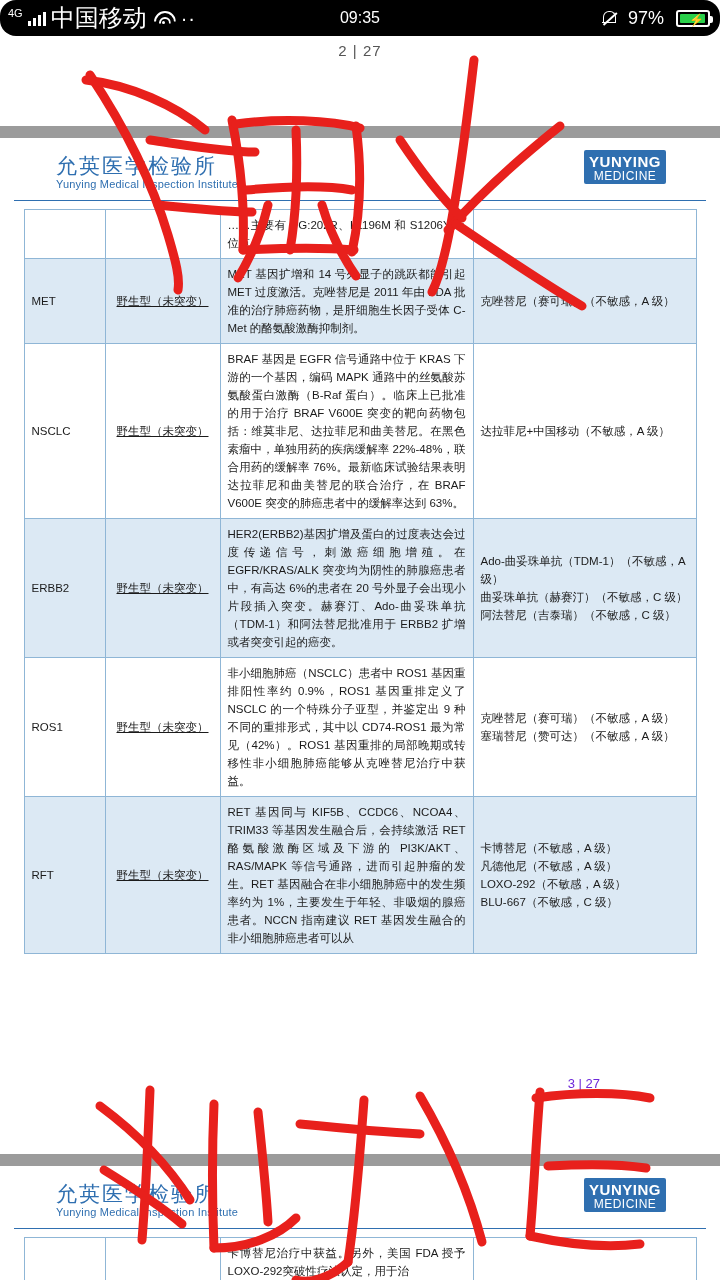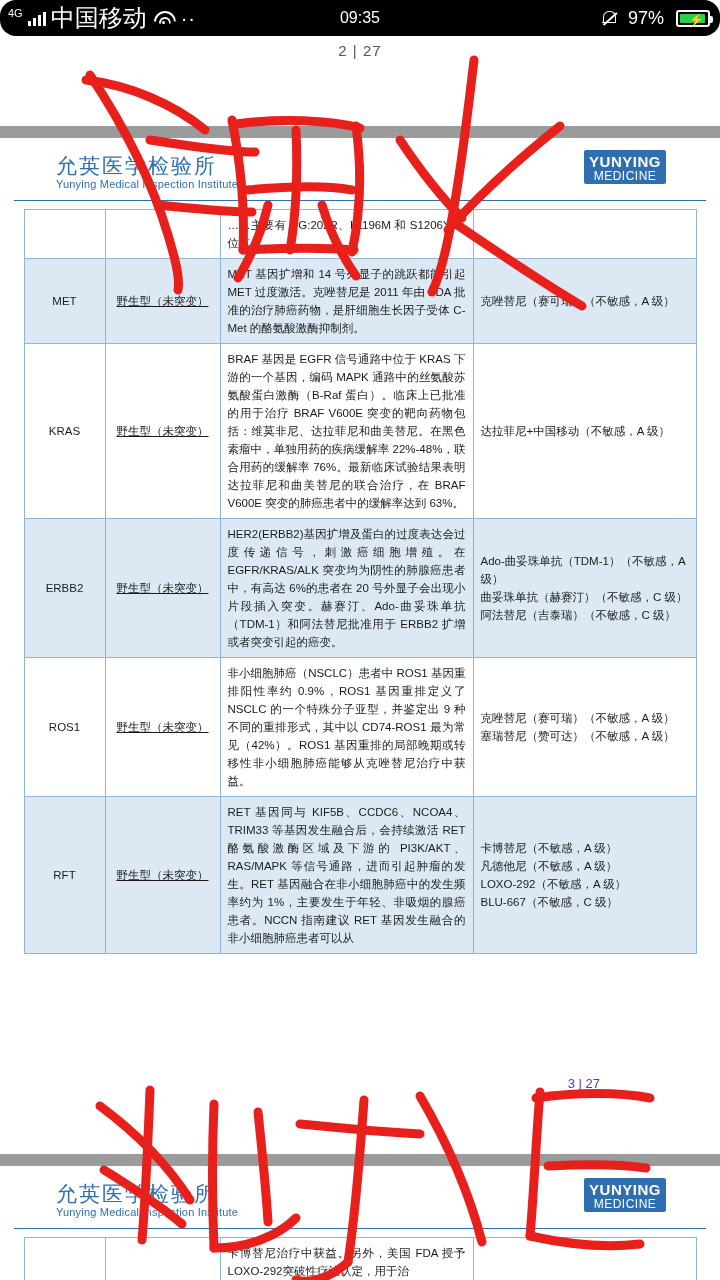--- a/index.html
+++ b/index.html
@@ -253,21 +253,20 @@
     border: 1px solid #8fb6d6;
     vertical-align: middle;
     padding: 6px 7px;
     font-size: 11.5px;
     line-height: 18px;
     color: #1b1b1b;
     font-family: "Liberation Sans", sans-serif;
   }
   td.c-gene {
     width: 66px;
-    text-align: center;
     font-size: 13px;
   }
   td.c-status {
     width: 100px;
     text-align: center;
     font-size: 12px;
     text-decoration: underline;
   }
   td.c-desc {
     width: 238px;
@@ -372,21 +371,21 @@
           <td class="c-desc">……主要有：G:202R、L1196M 和 S1206Y 等位点。</td>
           <td class="c-drug"></td>
         </tr>
         <tr class="shade">
           <td class="c-gene">MET</td>
           <td class="c-status">野生型（未突变）</td>
           <td class="c-desc">MET 基因扩增和 14 号外显子的跳跃都能引起 MET 过度激活。克唑替尼是 2011 年由 FDA 批准的治疗肺癌药物，是肝细胞生长因子受体 C-Met 的酪氨酸激酶抑制剂。</td>
           <td class="c-drug">克唑替尼（赛可瑞）（不敏感，A 级）</td>
         </tr>
         <tr class="plain">
-          <td class="c-gene">KRAS</td>
+          <td class="c-gene">NSCLC</td>
           <td class="c-status">野生型（未突变）</td>
           <td class="c-desc">BRAF 基因是 EGFR 信号通路中位于 KRAS 下游的一个基因，编码 MAPK 通路中的丝氨酸苏氨酸蛋白激酶（B-Raf 蛋白）。临床上已批准的用于治疗 BRAF V600E 突变的靶向药物包括：维莫非尼、达拉菲尼和曲美替尼。在黑色素瘤中，单独用药的疾病缓解率 22%-48%，联合用药的缓解率 76%。最新临床试验结果表明达拉菲尼和曲美替尼的联合治疗，在 BRAF V600E 突变的肺癌患者中的缓解率达到 63%。</td>
           <td class="c-drug">达拉菲尼+中国移动（不敏感，A 级）</td>
         </tr>
         <tr class="shade">
           <td class="c-gene">ERBB2</td>
           <td class="c-status">野生型（未突变）</td>
           <td class="c-desc">HER2(ERBB2)基因扩增及蛋白的过度表达会过度传递信号，刺激癌细胞增殖。在 EGFR/KRAS/ALK 突变均为阴性的肺腺癌患者中，有高达 6%的患者在 20 号外显子会出现小片段插入突变。赫赛汀、Ado-曲妥珠单抗（TDM-1）和阿法替尼批准用于 ERBB2 扩增或者突变引起的癌变。</td>
           <td class="c-drug">Ado-曲妥珠单抗（TDM-1）（不敏感，A 级）<br>曲妥珠单抗（赫赛汀）（不敏感，C 级）<br>阿法替尼（吉泰瑞）（不敏感，C 级）</td>
         </tr>

